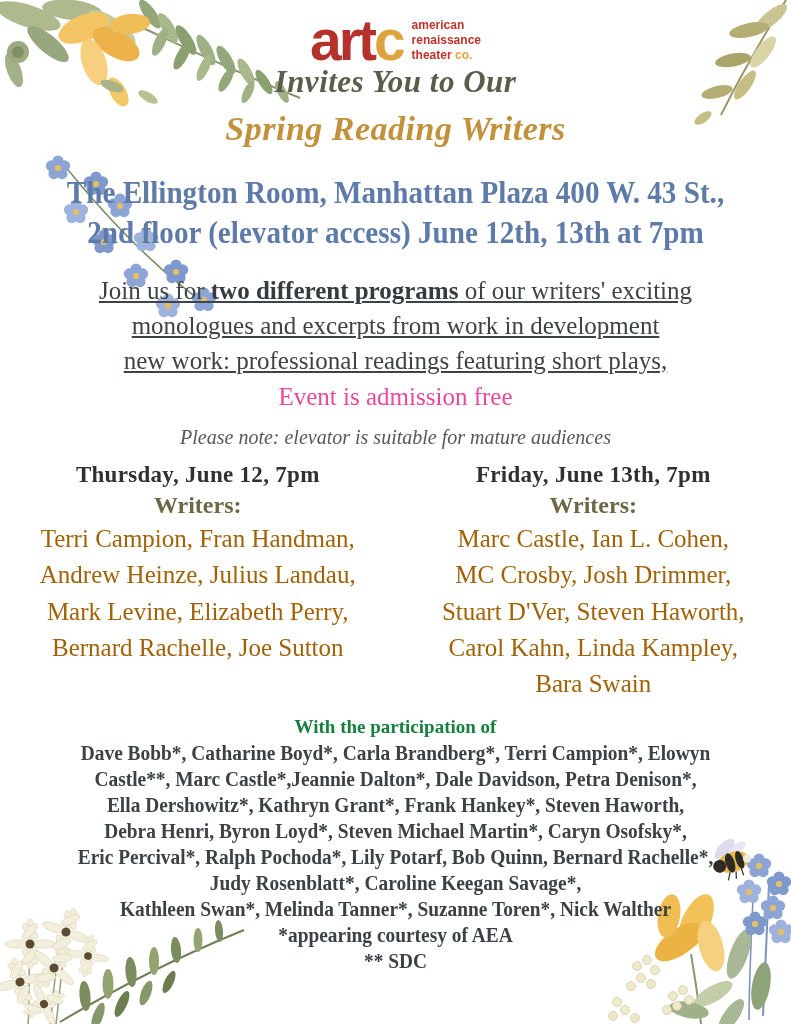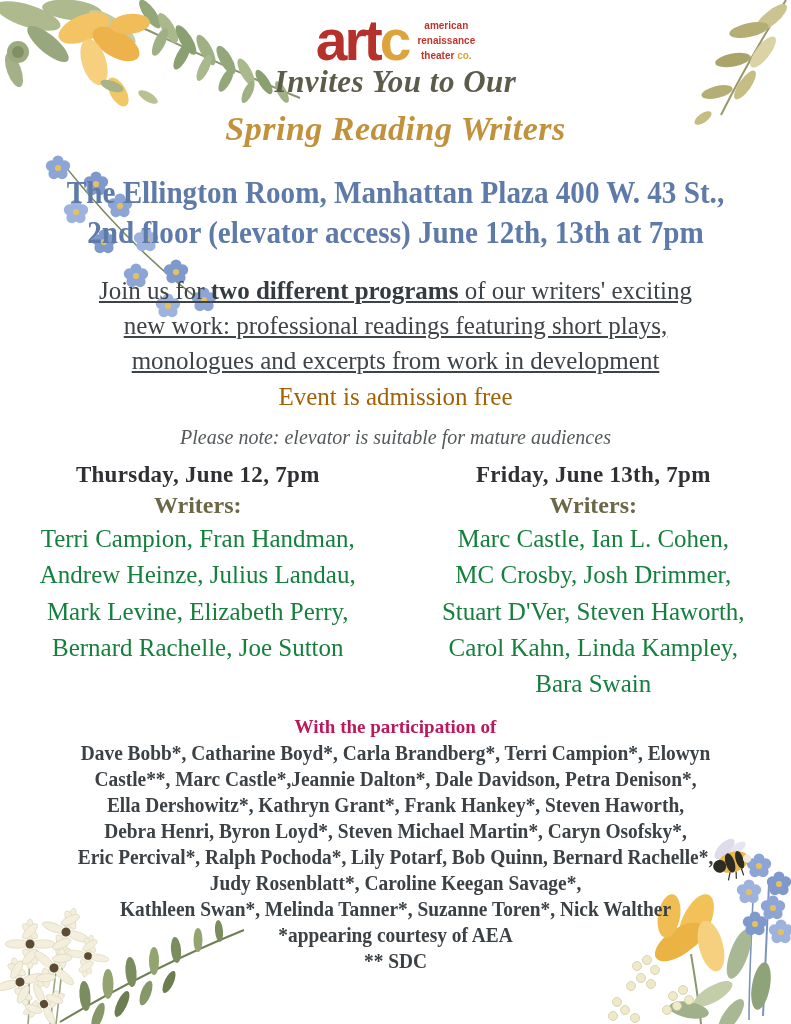--- a/index.html
+++ b/index.html
@@ -11,41 +11,41 @@
   .corner { position:absolute; z-index:1; pointer-events:none; }
   .tl { top:0; left:0; }
   .tr { top:0; right:0; }
   .bl { bottom:0; left:0; }
   .br { bottom:0; right:0; }
   .content { position:relative; z-index:2; text-align:center; }
 
   .logo-row { padding-top:16px; display:flex; justify-content:center; align-items:center; gap:9px; }
   .logo-mark { font-family:"Liberation Sans", sans-serif; font-weight:bold; font-size:57px; line-height:0.85; letter-spacing:-3px; color:#b5312b; }
   .logo-mark .gold { color:#dda43d; }
-  .logo-text { text-align:center; font-family:"Liberation Sans", sans-serif; font-weight:bold; font-size:10px; line-height:15px; color:#c0332c; }
+  .logo-text { text-align:left; font-family:"Liberation Sans", sans-serif; font-weight:bold; font-size:12px; line-height:15px; color:#c0332c; }
   .logo-text .gold { color:#dda43d; }
 
   .invites { font-size:31px; font-style:italic; font-weight:bold; color:#5d5b4a; letter-spacing:0.5px; }
   .series  { margin-top:10px; font-size:34px; font-style:italic; font-weight:bold; color:#c2913c; letter-spacing:0.5px; }
 
   .venue { margin-top:25px; font-size:31px; font-weight:bold; color:#5d7aa8; line-height:1.27; transform:scaleX(0.94); transform-origin:50% 0; }
 
   .intro { margin-top:21px; font-size:25px; color:#3e4347; line-height:1.4;text-decoration:underline; }
   .intro b { color:#343a3e; }
-  .admission { font-size:25px; color:#a16207; line-height:1.4; margin-top:1px; }
+  .admission { font-size:25px; color:#ec4899; line-height:1.4; margin-top:1px; }
   .notice { margin-top:12px; font-size:20px; font-style:italic; color:#54585a; }
 
   .programs { margin-top:13px; display:flex; }
   .prog-col { width:50%; }
   .prog-heading { font-size:23px; font-weight:bold; color:#2e3033; letter-spacing:0.3px;text-align:center; }
   .writers-label { font-size:24px; font-weight:bold; color:#6c6847; margin-top:4px; }
-  .prog-names { font-size:25px; color:#15803d; line-height:1.45; margin-top:2px; }
+  .prog-names { font-size:25px; color:#a16207; line-height:1.45; margin-top:2px; }
 
   .participation { margin-top:14px; }
-  .part-heading { font-size:19px; font-weight:bold; color:#be185d; }
+  .part-heading { font-size:19px; font-weight:bold; color:#15803d; }
   .part-names, .part-note { font-size:20px; font-weight:bold; color:#3b4145; line-height:1.3; transform:scaleX(0.97); transform-origin:50% 0; }
   .part-names { margin-top:2px; }
 </style>
 </head>
 <body>
 
 <div class="page">
 
   <svg class="corner tl" width="320" height="340" viewBox="0 0 320 340">
     <defs>
@@ -229,22 +229,22 @@
     <div class="invites">Invites You to Our</div>
     <div class="series">Spring Reading Writers</div>
 
     <div class="venue">
       <div>The Ellington Room, Manhattan Plaza 400 W. 43 St.,</div>
       <div>2nd floor (elevator access) June 12th, 13th at 7pm</div>
     </div>
 
     <div class="intro">
       <div><span>Join us for </span><b>two different programs</b><span> of our writers' exciting</span></div>
+      <div>monologues and excerpts from work in development</div>
       <div>new work: professional readings featuring short plays,</div>
-      <div>monologues and excerpts from work in development</div>
     </div>
     <div class="admission">Event is admission free</div>
 
     <div class="notice">Please note: elevator is suitable for mature audiences</div>
 
     <div class="programs">
       <div class="prog-col">
         <div class="prog-heading">Thursday, June 12, 7pm</div>
         <div class="writers-label">Writers:</div>
         <div class="prog-names">Terri Campion, Fran Handman,<br>Andrew Heinze, Julius Landau,<br>Mark Levine, Elizabeth Perry,<br>Bernard Rachelle, Joe Sutton</div>

